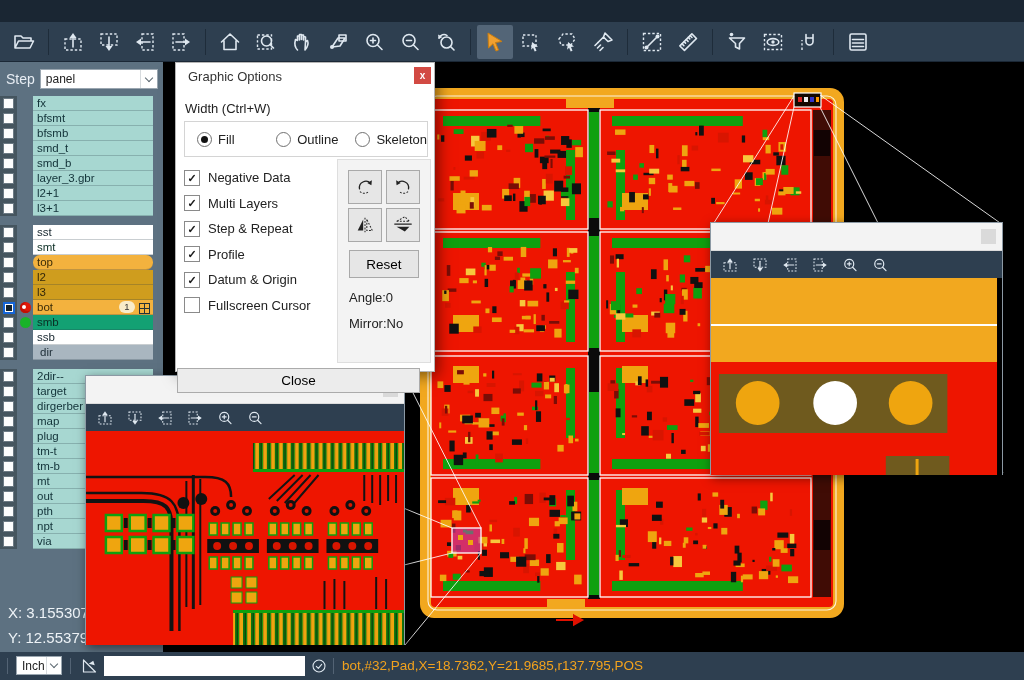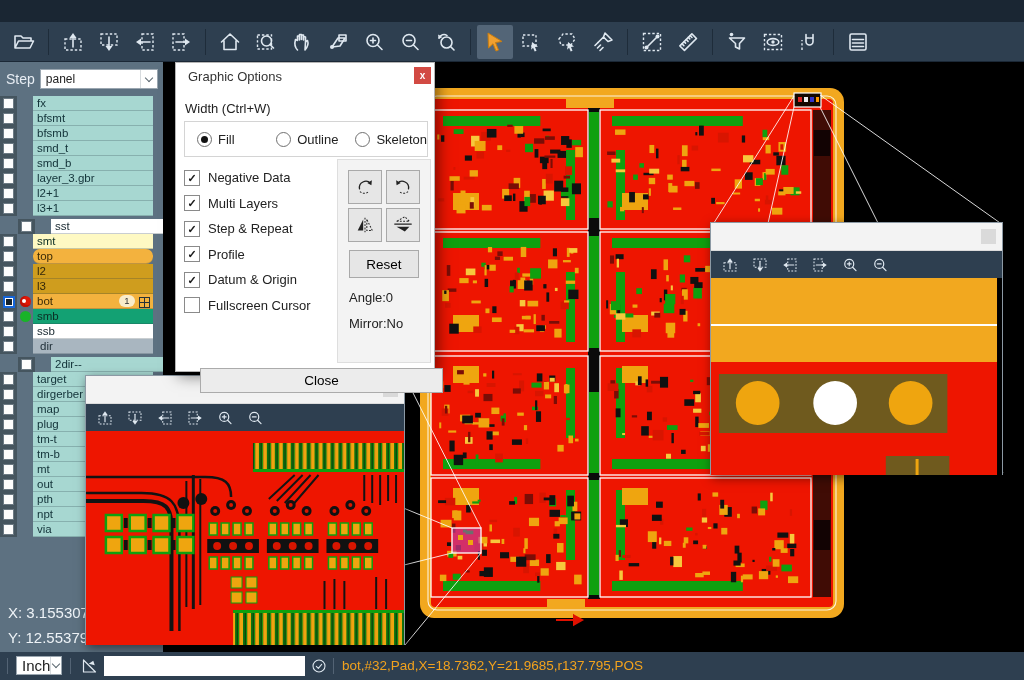--- a/index.html
+++ b/index.html
@@ -27,21 +27,21 @@
   .step-row{position:absolute;left:0;top:0;width:163px;height:34px;display:flex;align-items:center;}
   .step-label{color:#e8eef4;font-size:14px;margin-left:6px;margin-right:5px;}
   .step-select{width:118px;height:20px;background:#fff;border:1px solid #9aa6b0;display:flex;
                align-items:center;justify-content:space-between;font-size:12px;color:#222;
                padding-left:5px;box-sizing:border-box;}
   .chev{width:16px;height:18px;border-left:1px solid #d7dbde;display:flex;align-items:center;justify-content:center;}
   .chev::after{content:"";width:5px;height:5px;border-right:1.5px solid #5b6770;border-bottom:1.5px solid #5b6770;
                transform:rotate(45deg);margin-top:-3px;}
   .layers{position:absolute;left:0;top:34px;width:163px;}
   .lrow{height:15px;display:flex;align-items:center;position:relative;}
-  .lrow.gap-before{margin-top:3px;padding-left:18px;}
+  .lrow.gap-before{margin-top:9px;}
   .cbcell{width:17px;height:15px;background:#45555f;display:flex;align-items:center;justify-content:center;flex:none;}
   .cb{width:9px;height:9px;background:#fdfdfd;border:1px solid #6c7a84;}
   .lrow.on .cb{border:2px solid #1565d8;width:8px;height:8px;position:relative;}
   .lrow.on .cb::after{content:"";position:absolute;left:1px;top:1px;width:6px;height:6px;background:#14212b;}
   .dotcell{width:16px;height:15px;flex:none;display:flex;align-items:center;justify-content:center;}
   .dot{display:none;width:11px;height:11px;border-radius:50%;}
   .ic-red-dot .dot{display:block;background:#e01807;box-shadow:inset 2px -1px 0 1px #c01005;position:relative;}
   .ic-red-dot .dot::after{content:"";position:absolute;left:2px;top:3px;width:4px;height:4px;background:#fff;border-radius:50%;}
   .ic-green-dot .dot{display:block;background:#19b329;}
   .lab{width:120px;height:15px;font-size:11.5px;line-height:15px;padding-left:4px;box-sizing:border-box;
@@ -86,28 +86,28 @@
   .chk.on .box::after{content:"✓";}
   .rpanel{position:absolute;left:161px;top:70px;width:92px;height:202px;background:#f3f3f3;border:1px solid #dedede;}
   .sqbtn{position:absolute;width:34px;height:34px;background:#e6e6e6;border:1px solid #a9a9a9;
          display:flex;align-items:center;justify-content:center;padding:0;}
   .dst{fill:none;stroke:#222;stroke-width:1.4;stroke-linecap:round;}
   .ddash{fill:none;stroke:#222;stroke-width:1.1;stroke-dasharray:2 1.6;}
   .reset{position:absolute;left:11px;top:90px;width:70px;height:28px;background:#e6e6e6;border:1px solid #a9a9a9;
          font-size:13.5px;font-family:"Liberation Sans",sans-serif;}
   .angtxt{position:absolute;left:11px;top:130px;}
   .mirtxt{position:absolute;left:11px;top:156px;}
-  .dclosebtn{position:absolute;left:24px;top:279px;width:243px;height:25px;background:#ececec;
+  .dclosebtn{position:absolute;left:1px;top:279px;width:243px;height:25px;background:#ececec;
              border:1px solid #ababab;font-size:13.5px;font-family:"Liberation Sans",sans-serif;}
   
   .statusbar{position:absolute;left:0;top:652px;width:1024px;height:28px;background:#2e3f50;z-index:6;}
   .ssep{position:absolute;top:6px;width:1px;height:16px;background:#53releases6374;}
   .ssep{background:#536374;}
   .unitbox{position:absolute;left:16px;top:4px;width:46px;height:19px;background:#fff;border:1px solid #9aa6b0;
-           display:flex;align-items:center;font-size:15px;color:#222;padding-left:5px;box-sizing:border-box;
+           display:flex;align-items:center;font-size:12px;color:#222;padding-left:5px;box-sizing:border-box;
            justify-content:space-between;}
   .unitbox .chev{height:17px;width:14px;}
   .cmdinput{position:absolute;left:104px;top:4px;width:201px;height:20px;background:#fff;border:0;box-sizing:border-box;
             font-size:12px;padding:0 4px;}
   .statmsg{position:absolute;left:342px;top:0;height:28px;line-height:28px;color:#f2a21d;font-size:13.5px;white-space:nowrap;}
   .sicon{position:absolute;top:5px;}
 </style>
 </head>
 <body>
 
@@ -347,21 +347,21 @@
         </span>
         <span class="dotcell"></span>
         <span class="lab" style="background: rgb(255, 255, 255); color: rgb(22, 38, 46);">sst</span>
 
       </div>
       <div class="lrow">
         <span class="cbcell">
           <span class="cb"></span>
         </span>
         <span class="dotcell"></span>
-        <span class="lab" style="background: #fef9c3; color: rgb(11, 46, 36);">smt</span>
+        <span class="lab" style="background: #ffffff; color: rgb(11, 46, 36);">smt</span>
 
       </div>
       <div class="lrow">
         <span class="cbcell">
           <span class="cb"></span>
         </span>
         <span class="dotcell"></span>
         <span class="lab" style="background: rgb(243, 178, 62); color: rgb(60, 44, 8); border-radius: 7px;">top</span>
 
       </div>

